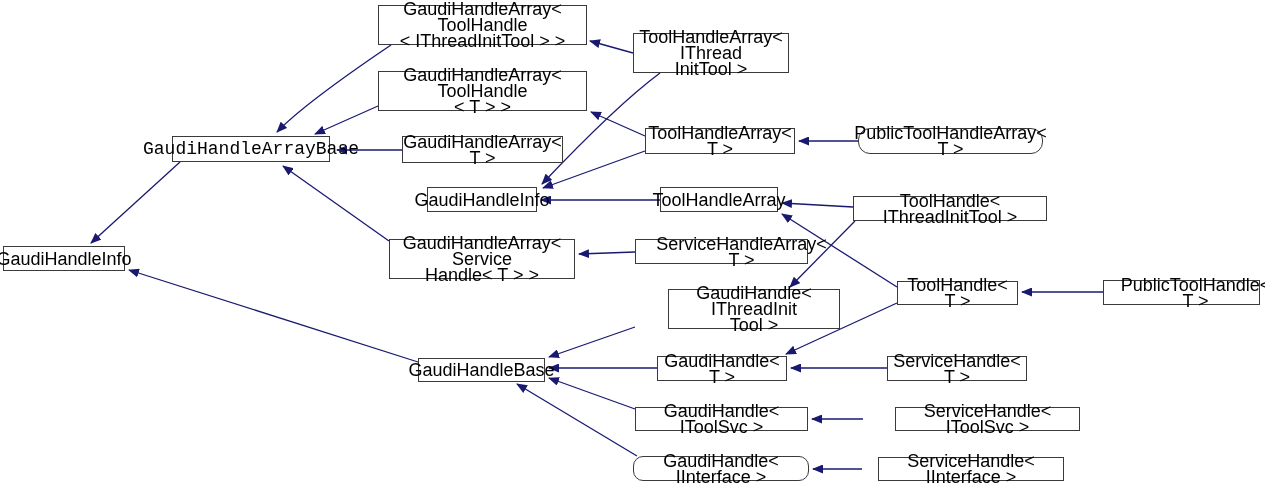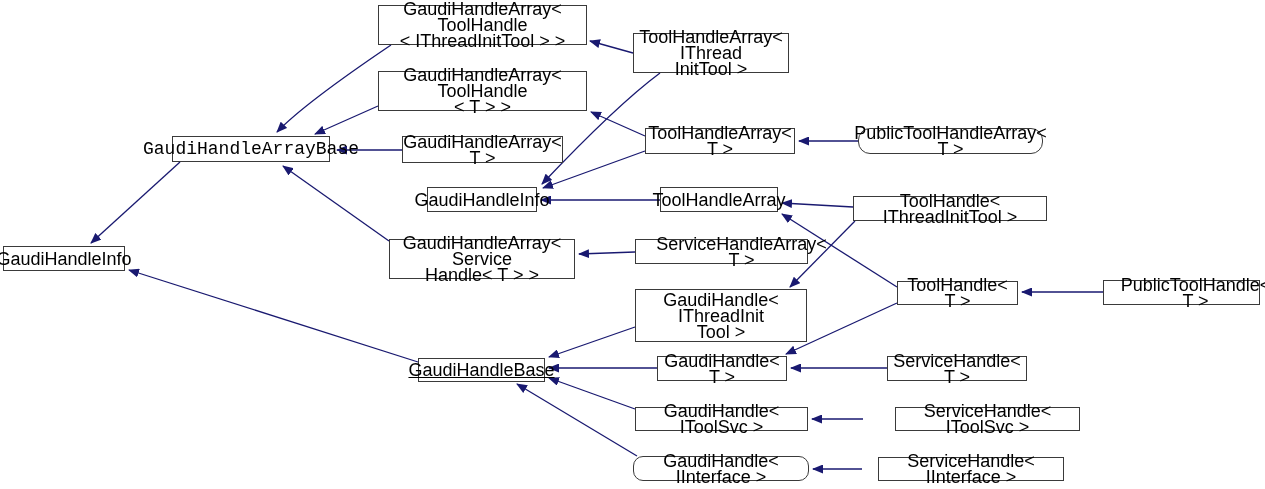--- a/index.html
+++ b/index.html
@@ -121,31 +121,31 @@
       <div class="node" style="left: 3px; top: 246px; width: 122px; height: 25px;">
         <span class="node-label">GaudiHandleInfo</span>
       </div>
       <div class="node" style="left: 389px; top: 239px; width: 186px; height: 40px;">
         <span class="node-label">GaudiHandleArray&lt; Service
 Handle&lt; T &gt; &gt;</span>
       </div>
       <div class="node" style="left: 635px; top: 239px; width: 173px; height: 25px; padding-left: 40px;">
         <span class="node-label">ServiceHandleArray&lt; T &gt;</span>
       </div>
-      <div class="node" style="left: 635px; top: 289px; width: 172px; height: 53px;">
+      <div class="node" style="left: 668px; top: 289px; width: 172px; height: 40px;">
         <span class="node-label">GaudiHandle&lt; IThreadInit
 Tool &gt;</span>
       </div>
       <div class="node" style="left: 897px; top: 281px; width: 121px; height: 24px;">
         <span class="node-label">ToolHandle&lt; T &gt;</span>
       </div>
       <div class="node" style="left: 1103px; top: 280px; width: 157px; height: 25px; padding-left: 28px;">
         <span class="node-label">PublicToolHandle&lt; T &gt;</span>
       </div>
-      <div class="node" style="left: 418px; top: 358px; width: 127px; height: 24px; text-decoration: underline;">
+      <div class="node" style="left: 418px; top: 358px; width: 127px; height: 24px;">
         <span class="node-label">GaudiHandleBase</span>
       </div>
       <div class="node" style="left: 657px; top: 356px; width: 130px; height: 25px;">
         <span class="node-label">GaudiHandle&lt; T &gt;</span>
       </div>
       <div class="node" style="left: 887px; top: 356px; width: 140px; height: 25px;">
         <span class="node-label">ServiceHandle&lt; T &gt;</span>
       </div>
       <div class="node" style="left: 635px; top: 407px; width: 173px; height: 24px;">
         <span class="node-label">GaudiHandle&lt; IToolSvc &gt;</span>

